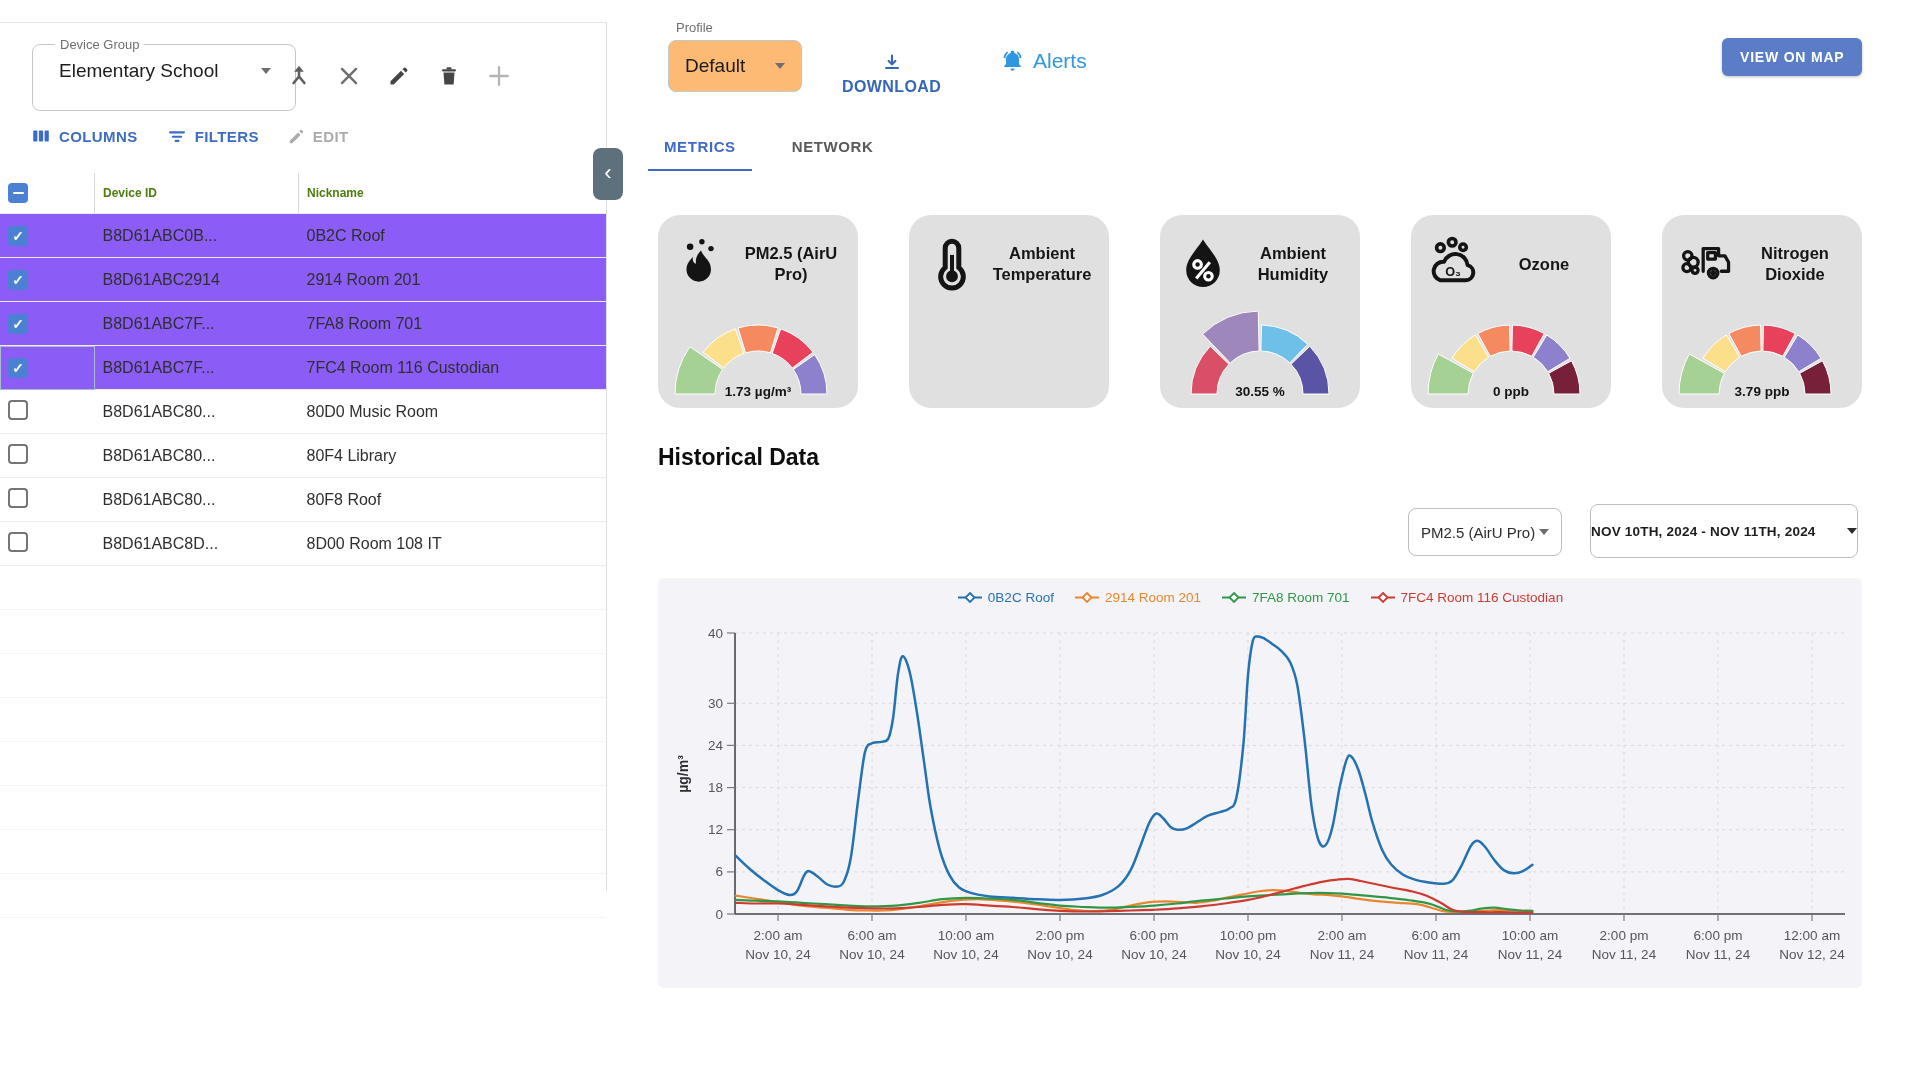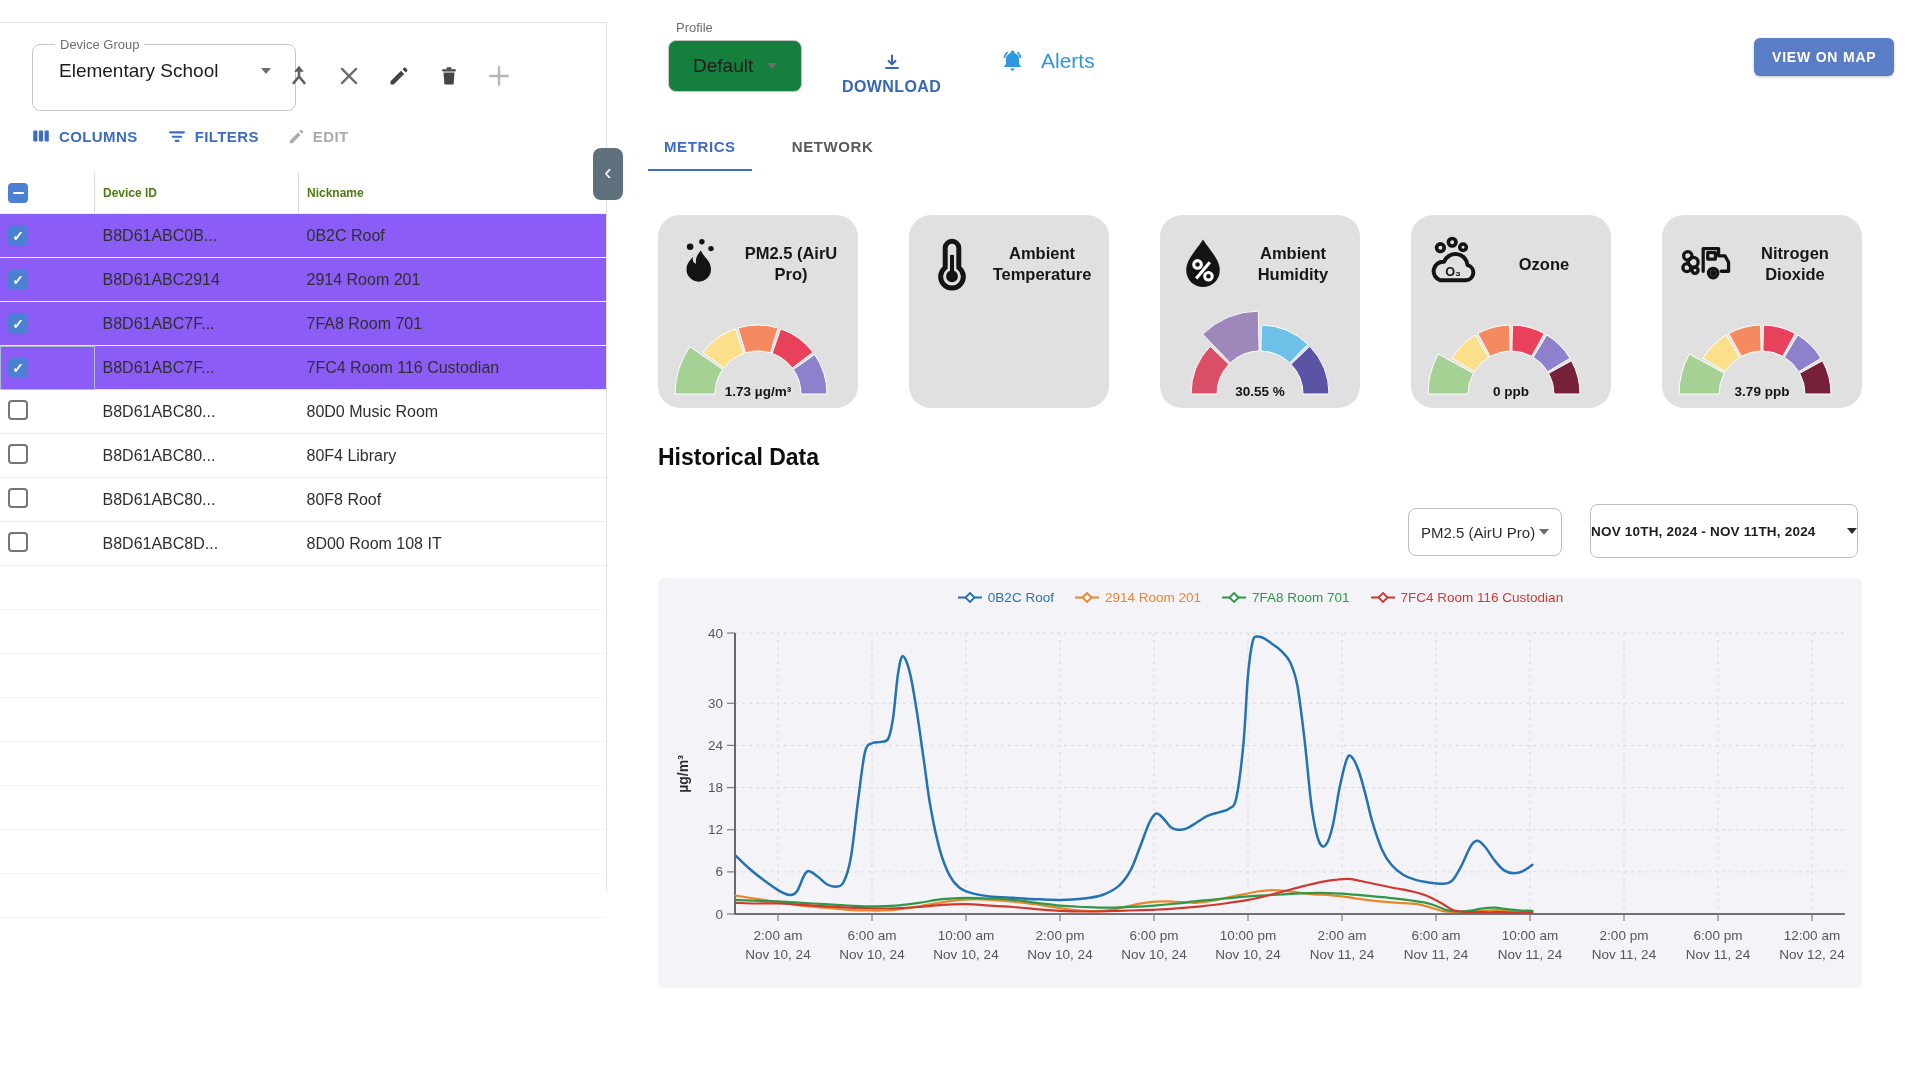--- a/index.html
+++ b/index.html
@@ -46,29 +46,29 @@
   tr.filler td{border-bottom:1px solid #f4f4f4;}
 
   .collapse-handle{position:absolute;left:593px;top:148px;width:30px;height:52px;background:#5e707b;
                    border-radius:8px;display:flex;align-items:center;justify-content:center;
                    color:#fff;font-size:22px;cursor:pointer;z-index:5;line-height:1;padding-bottom:3px;box-sizing:border-box;}
 
   
   .profile-label{position:absolute;left:676px;top:20px;font-size:13px;color:#6f6f6f;}
   .profile-box{position:absolute;left:668px;top:40px;width:134px;height:52px;border:1px solid #c6c6c6;
                border-radius:8px;display:flex;align-items:center;justify-content:space-between;
-               padding:0 24px;box-sizing:border-box;cursor:pointer;background:#15803d;}
+               padding:0 16px;box-sizing:border-box;cursor:pointer;background:#fdba74;}
   .profile-box .val{font-size:19px;color:#1c1c1c;}
   .download-btn{position:absolute;left:842px;top:52px;display:flex;align-items:center;gap:4px;
                 color:#3566b8;font-size:16px;font-weight:bold;letter-spacing:.4px;cursor:pointer;flex-direction:column;}
-  .alerts-btn{position:absolute;left:1000px;top:48px;display:flex;align-items:center;gap:16px;
+  .alerts-btn{position:absolute;left:1000px;top:48px;display:flex;align-items:center;gap:8px;
               color:#2f97e0;font-size:21px;cursor:pointer;}
   .viewmap-btn{position:absolute;left:1722px;top:38px;height:38px;background:#5b7dc7;color:#fff;
                border:none;border-radius:6px;font-family:inherit;font-size:14px;font-weight:bold;
-               letter-spacing:.8px;padding:0 18px;cursor:pointer;box-shadow:0 1px 3px rgba(0,0,0,.25);margin-left:32px;}
+               letter-spacing:.8px;padding:0 18px;cursor:pointer;box-shadow:0 1px 3px rgba(0,0,0,.25);}
 
   
   .tabs{position:absolute;left:648px;top:128px;display:flex;gap:24px;}
   .tab{padding:10px 16px 14px 16px;font-size:15px;font-weight:bold;letter-spacing:.6px;
        color:#5a5a5a;cursor:pointer;}
   .tab.active{color:#3f6ac8;border-bottom:2px solid #3f6ac8;}
 
   
   .cards{position:absolute;left:658px;top:215px;display:flex;gap:51px;}
   .card{width:200px;height:193px;background:#e0e0e1;border-radius:22px;position:relative;

